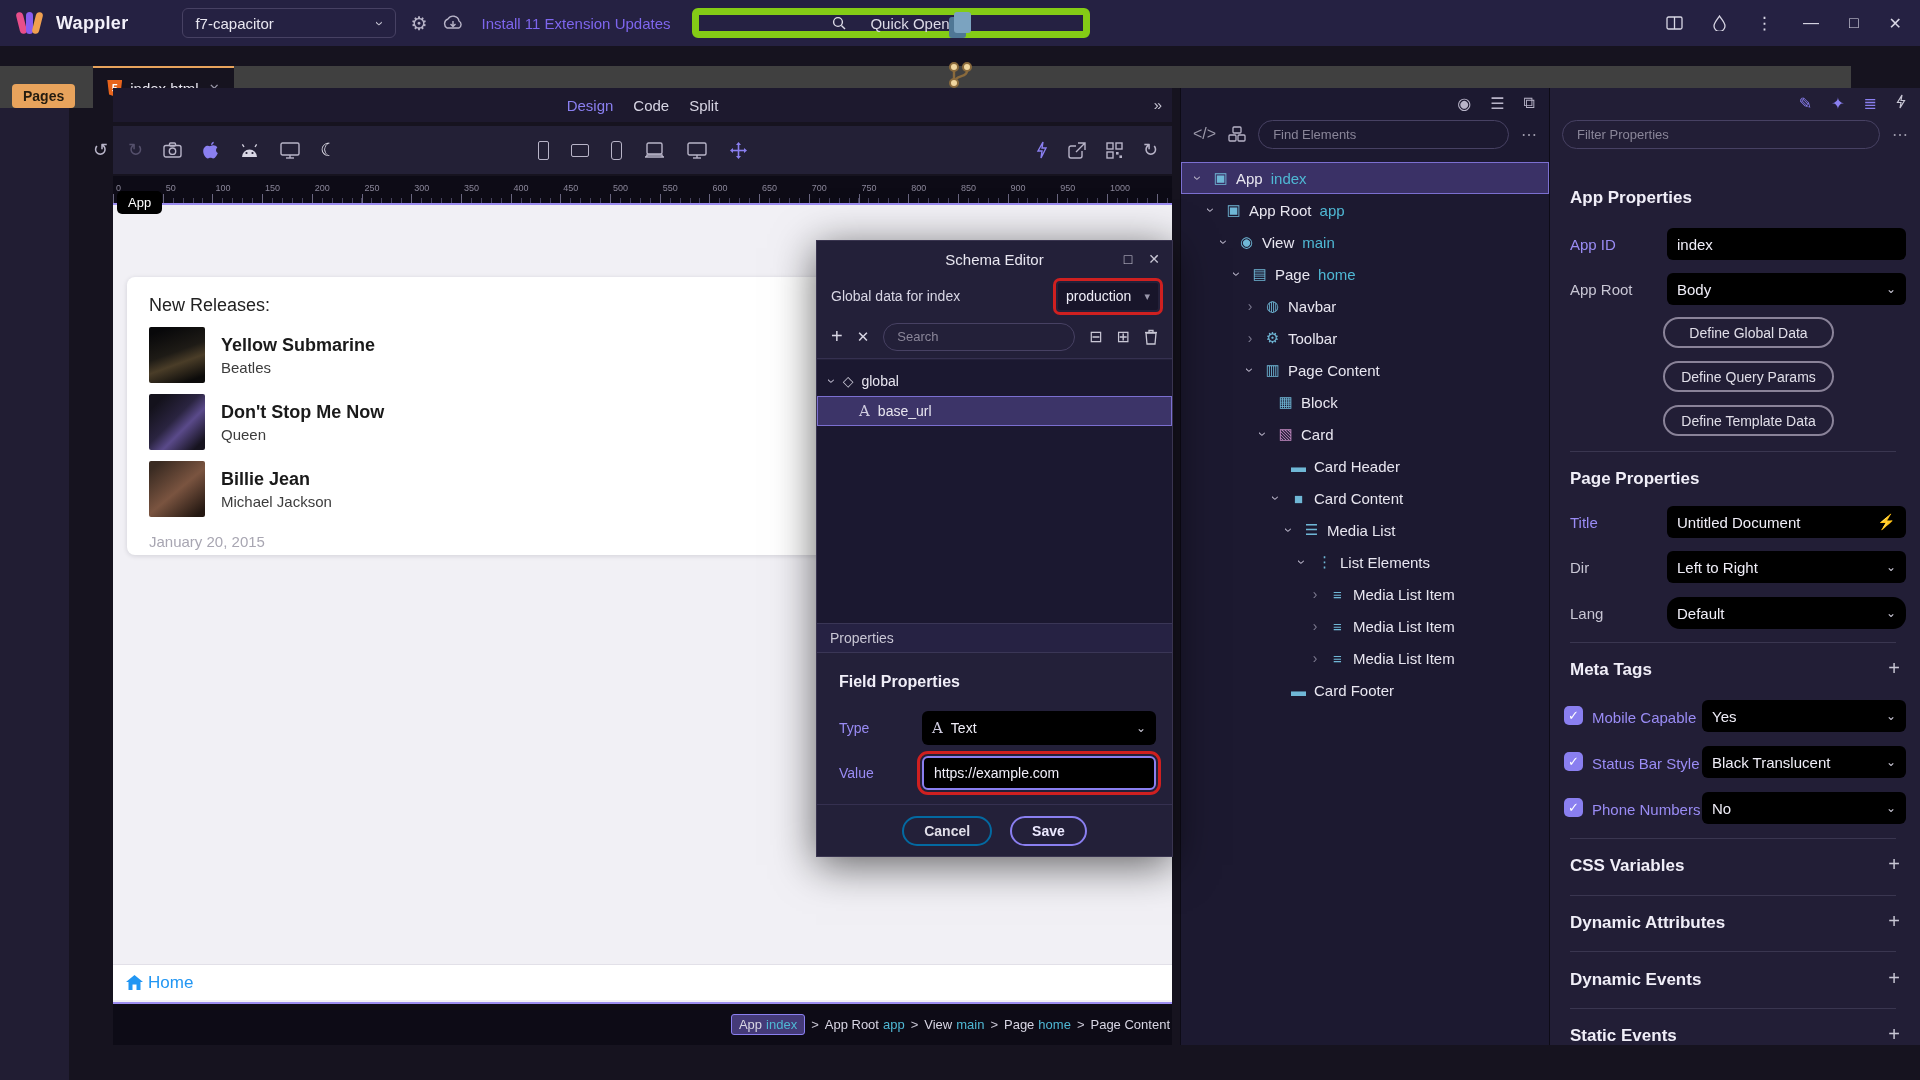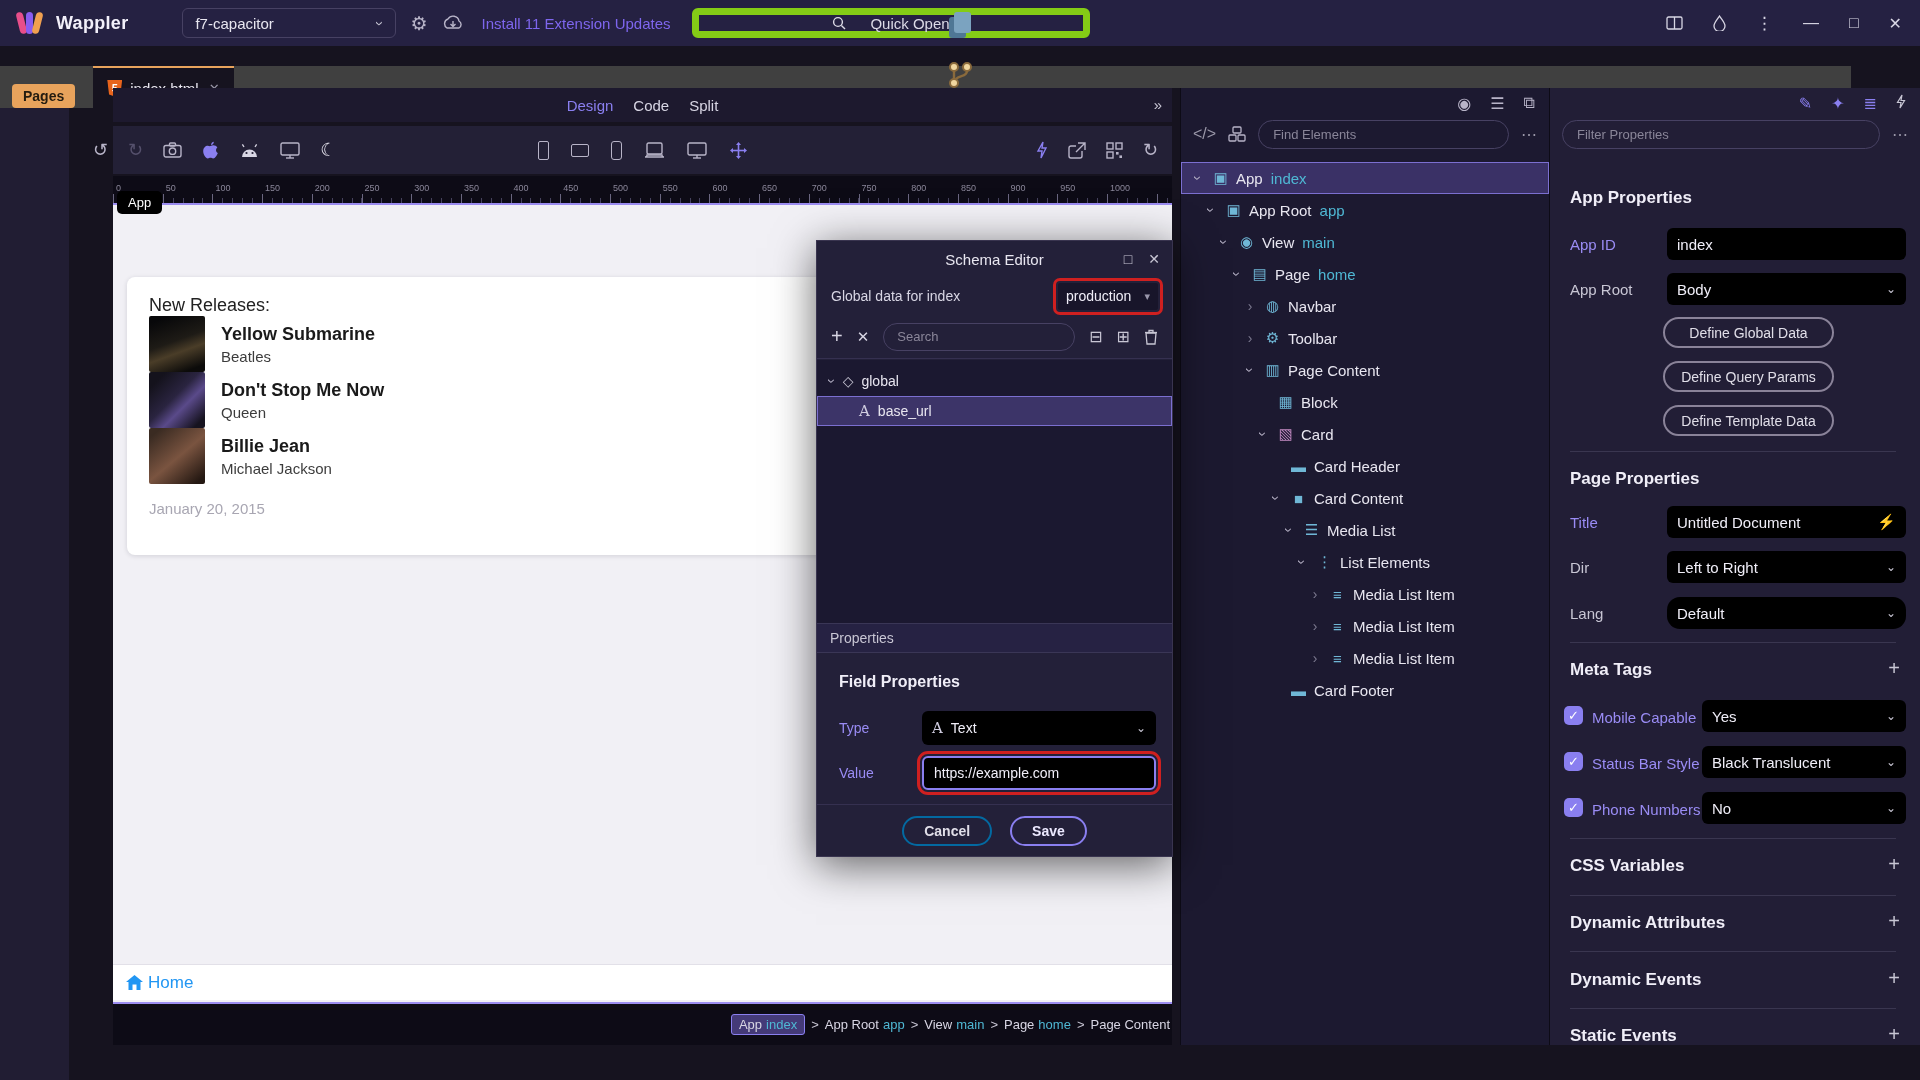--- a/index.html
+++ b/index.html
@@ -70,21 +70,21 @@
       repeating-linear-gradient(90deg,#46425e 0 1px,transparent 1px 9.94px) left bottom/100% 5px no-repeat,
       #0d0b16; }
   #ruler span { position:absolute; bottom:10px; font-size:9px; color:#8a8699; }
 
   
   #canvas { position:absolute; left:0; top:115px; width:1059px; height:801px; background:#f1f0f5; border-top:2px solid #9b8cf0; border-bottom:2px solid #9b8cf0; }
   #cv-navbar { height:46px; background:#fbfbfd; border-bottom:1px solid #e2e0e8; display:flex; align-items:center; justify-content:center; font-size:19px; font-weight:bold; color:#0f0f0f; }
   #app-badge { position:absolute; left:4px; top:-14px; background:#000; color:#fff; font-size:13px; padding:4px 11px; border-radius:5px; z-index:4; }
   #card { position:absolute; left:14px; top:72px; width:1031px; height:278px; background:#fff; border-radius:8px; box-shadow:0 1px 5px rgba(20,18,40,.14); padding:18px 22px; }
   #card-header { font-size:18px; color:#222; }
-  .media-row { display:flex; gap:16px; align-items:center; }
+  .media-row { display:flex; gap:16px; align-items:center; margin-top:11px; }
   .thumb { width:56px; height:56px; border-radius:2px; flex:0 0 auto; }
   .t0 { background:linear-gradient(160deg,#08080a 10%,#1e1b16 45%,#4a3d28 62%,#0c0b0a 90%); }
   .t1 { background:linear-gradient(135deg,#14121c 15%,#2a2440 45%,#5a4a8a 62%,#16131f 90%); }
   .t2 { background:linear-gradient(140deg,#3a2b22 10%,#7a5440 52%,#241812 92%); }
   .media-title { font-size:18px; font-weight:bold; color:#1a1a1a; }
   .media-artist { font-size:15px; color:#3c3c3c; margin-top:3px; }
   #card-footer { margin-top:16px; font-size:15px; color:#a8a6b2; }
   #cv-toolbar { position:absolute; left:0; bottom:2px; width:100%; height:36px; background:#fff; border-top:1px solid #e2e0e8; display:flex; align-items:center; padding:0 12px; gap:4px; }
   #home-label { color:#2196f3; font-size:17px; }
 

